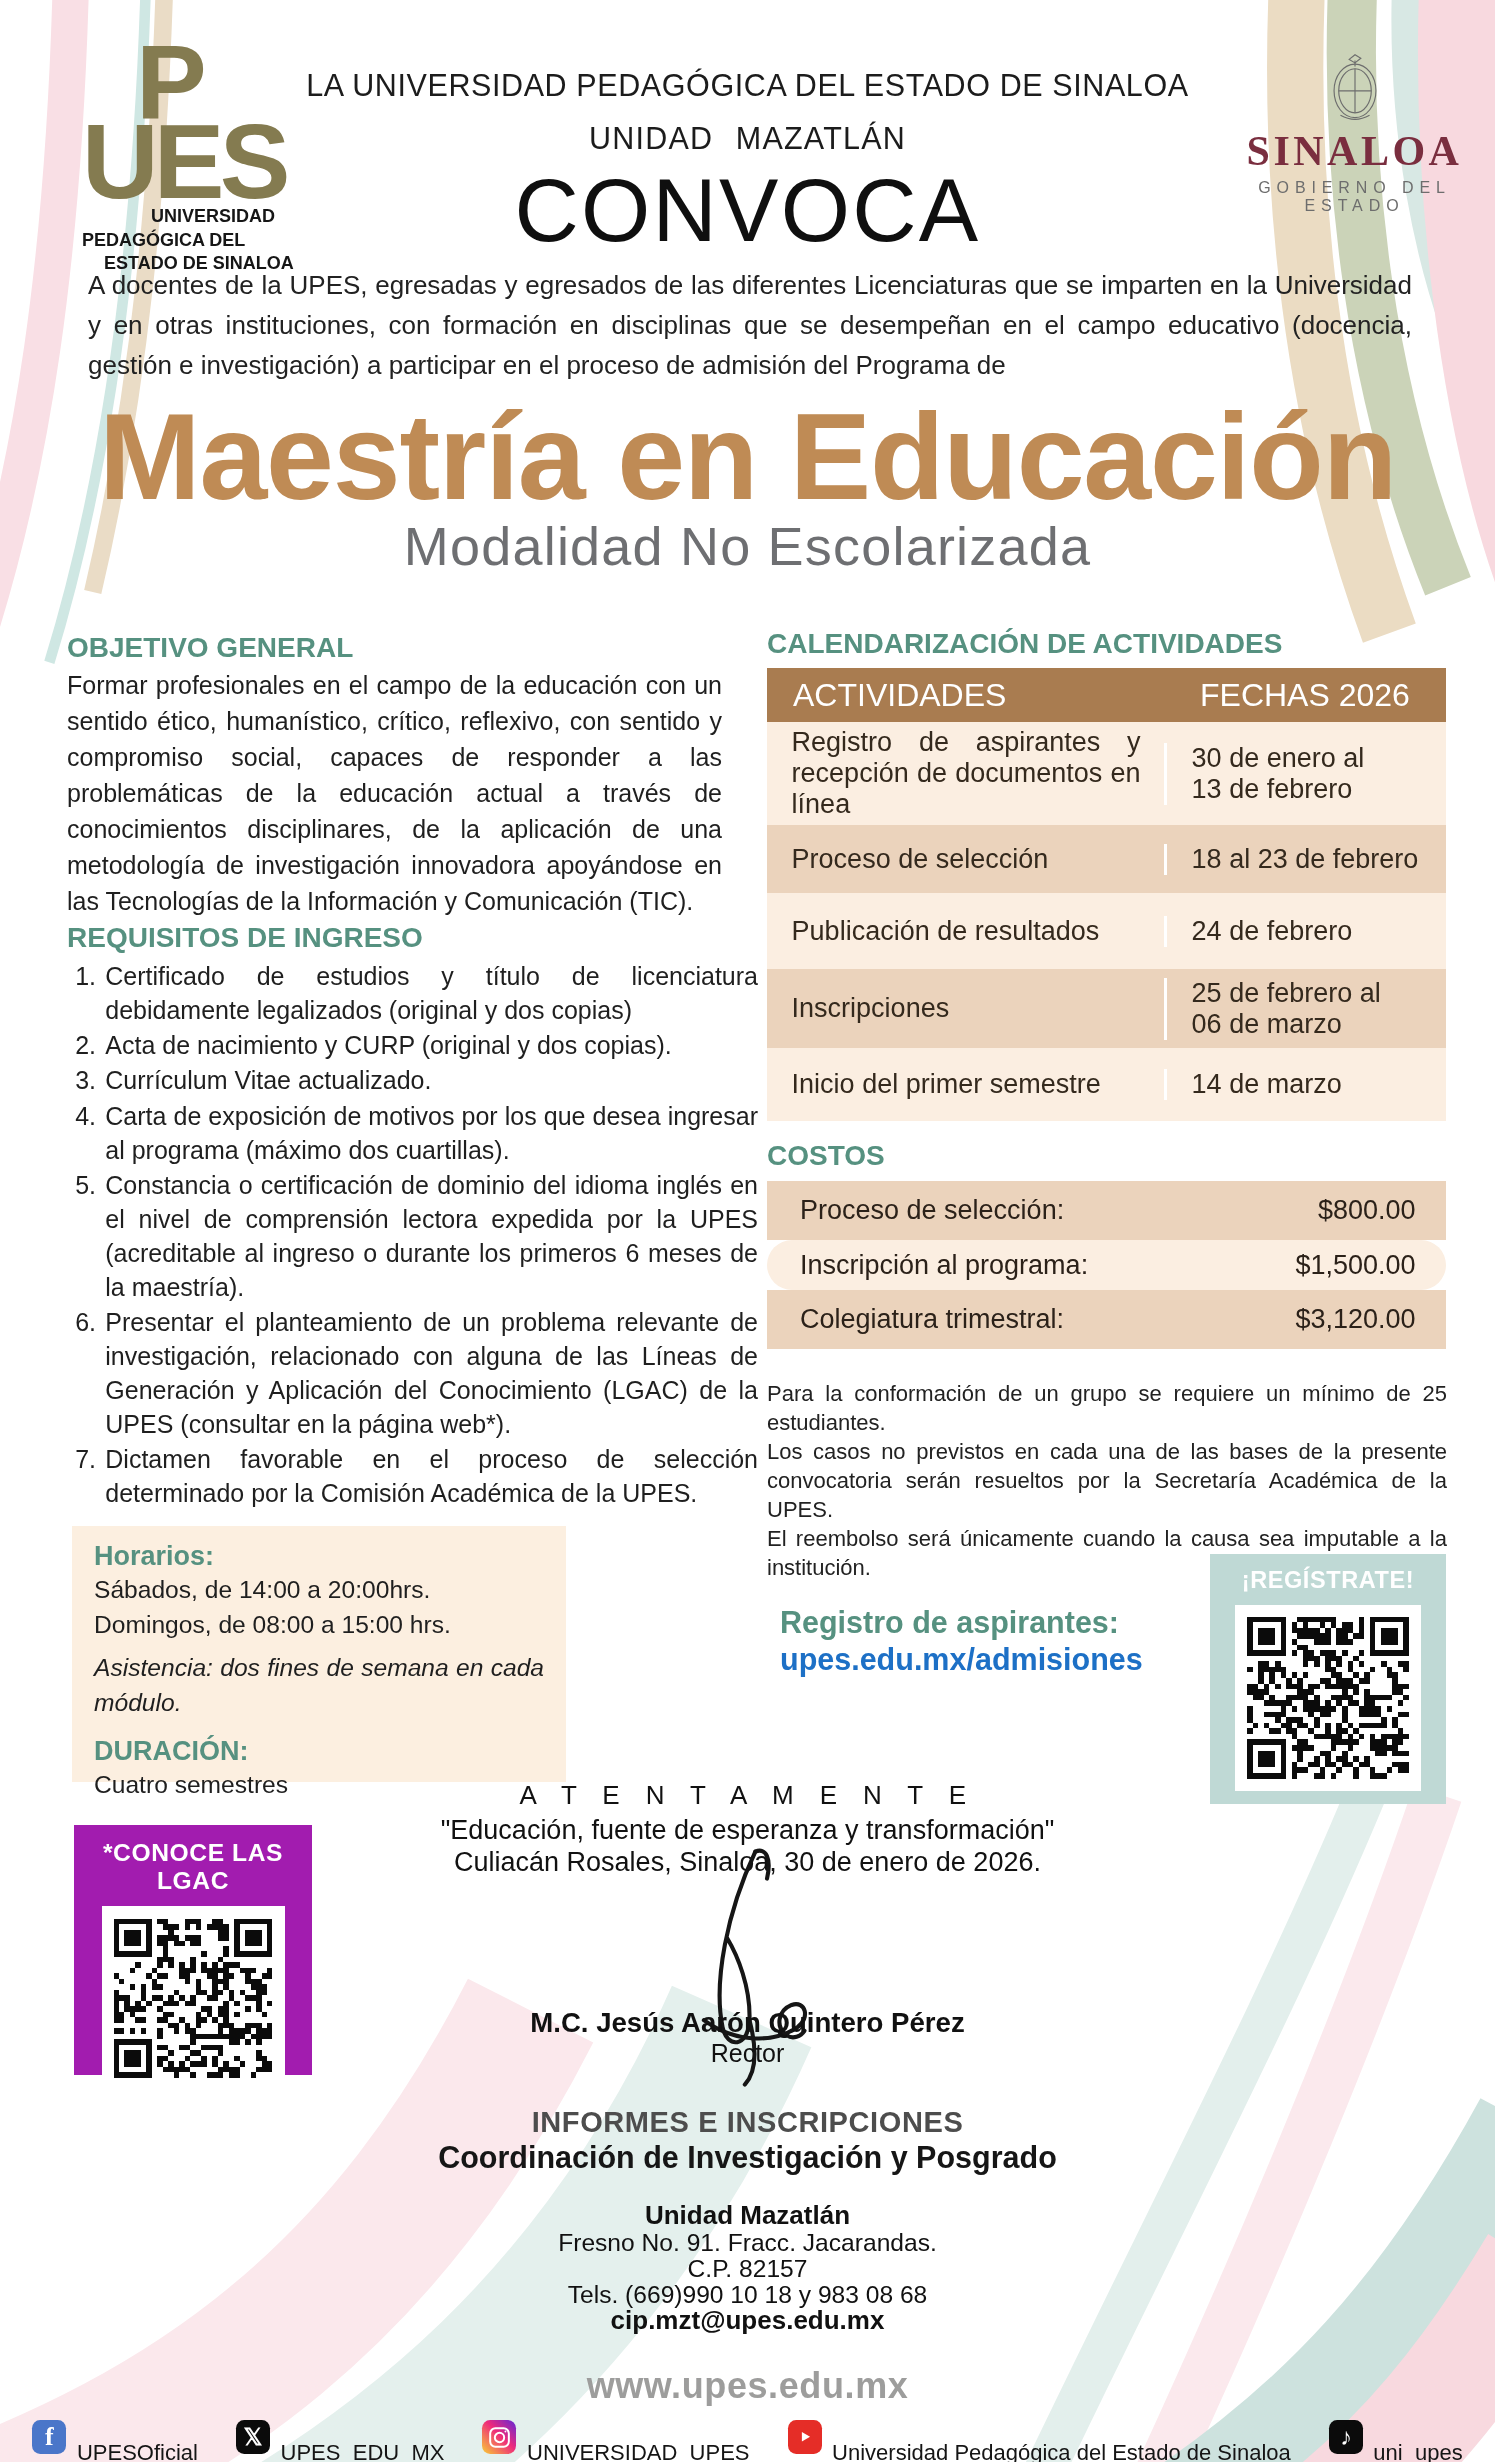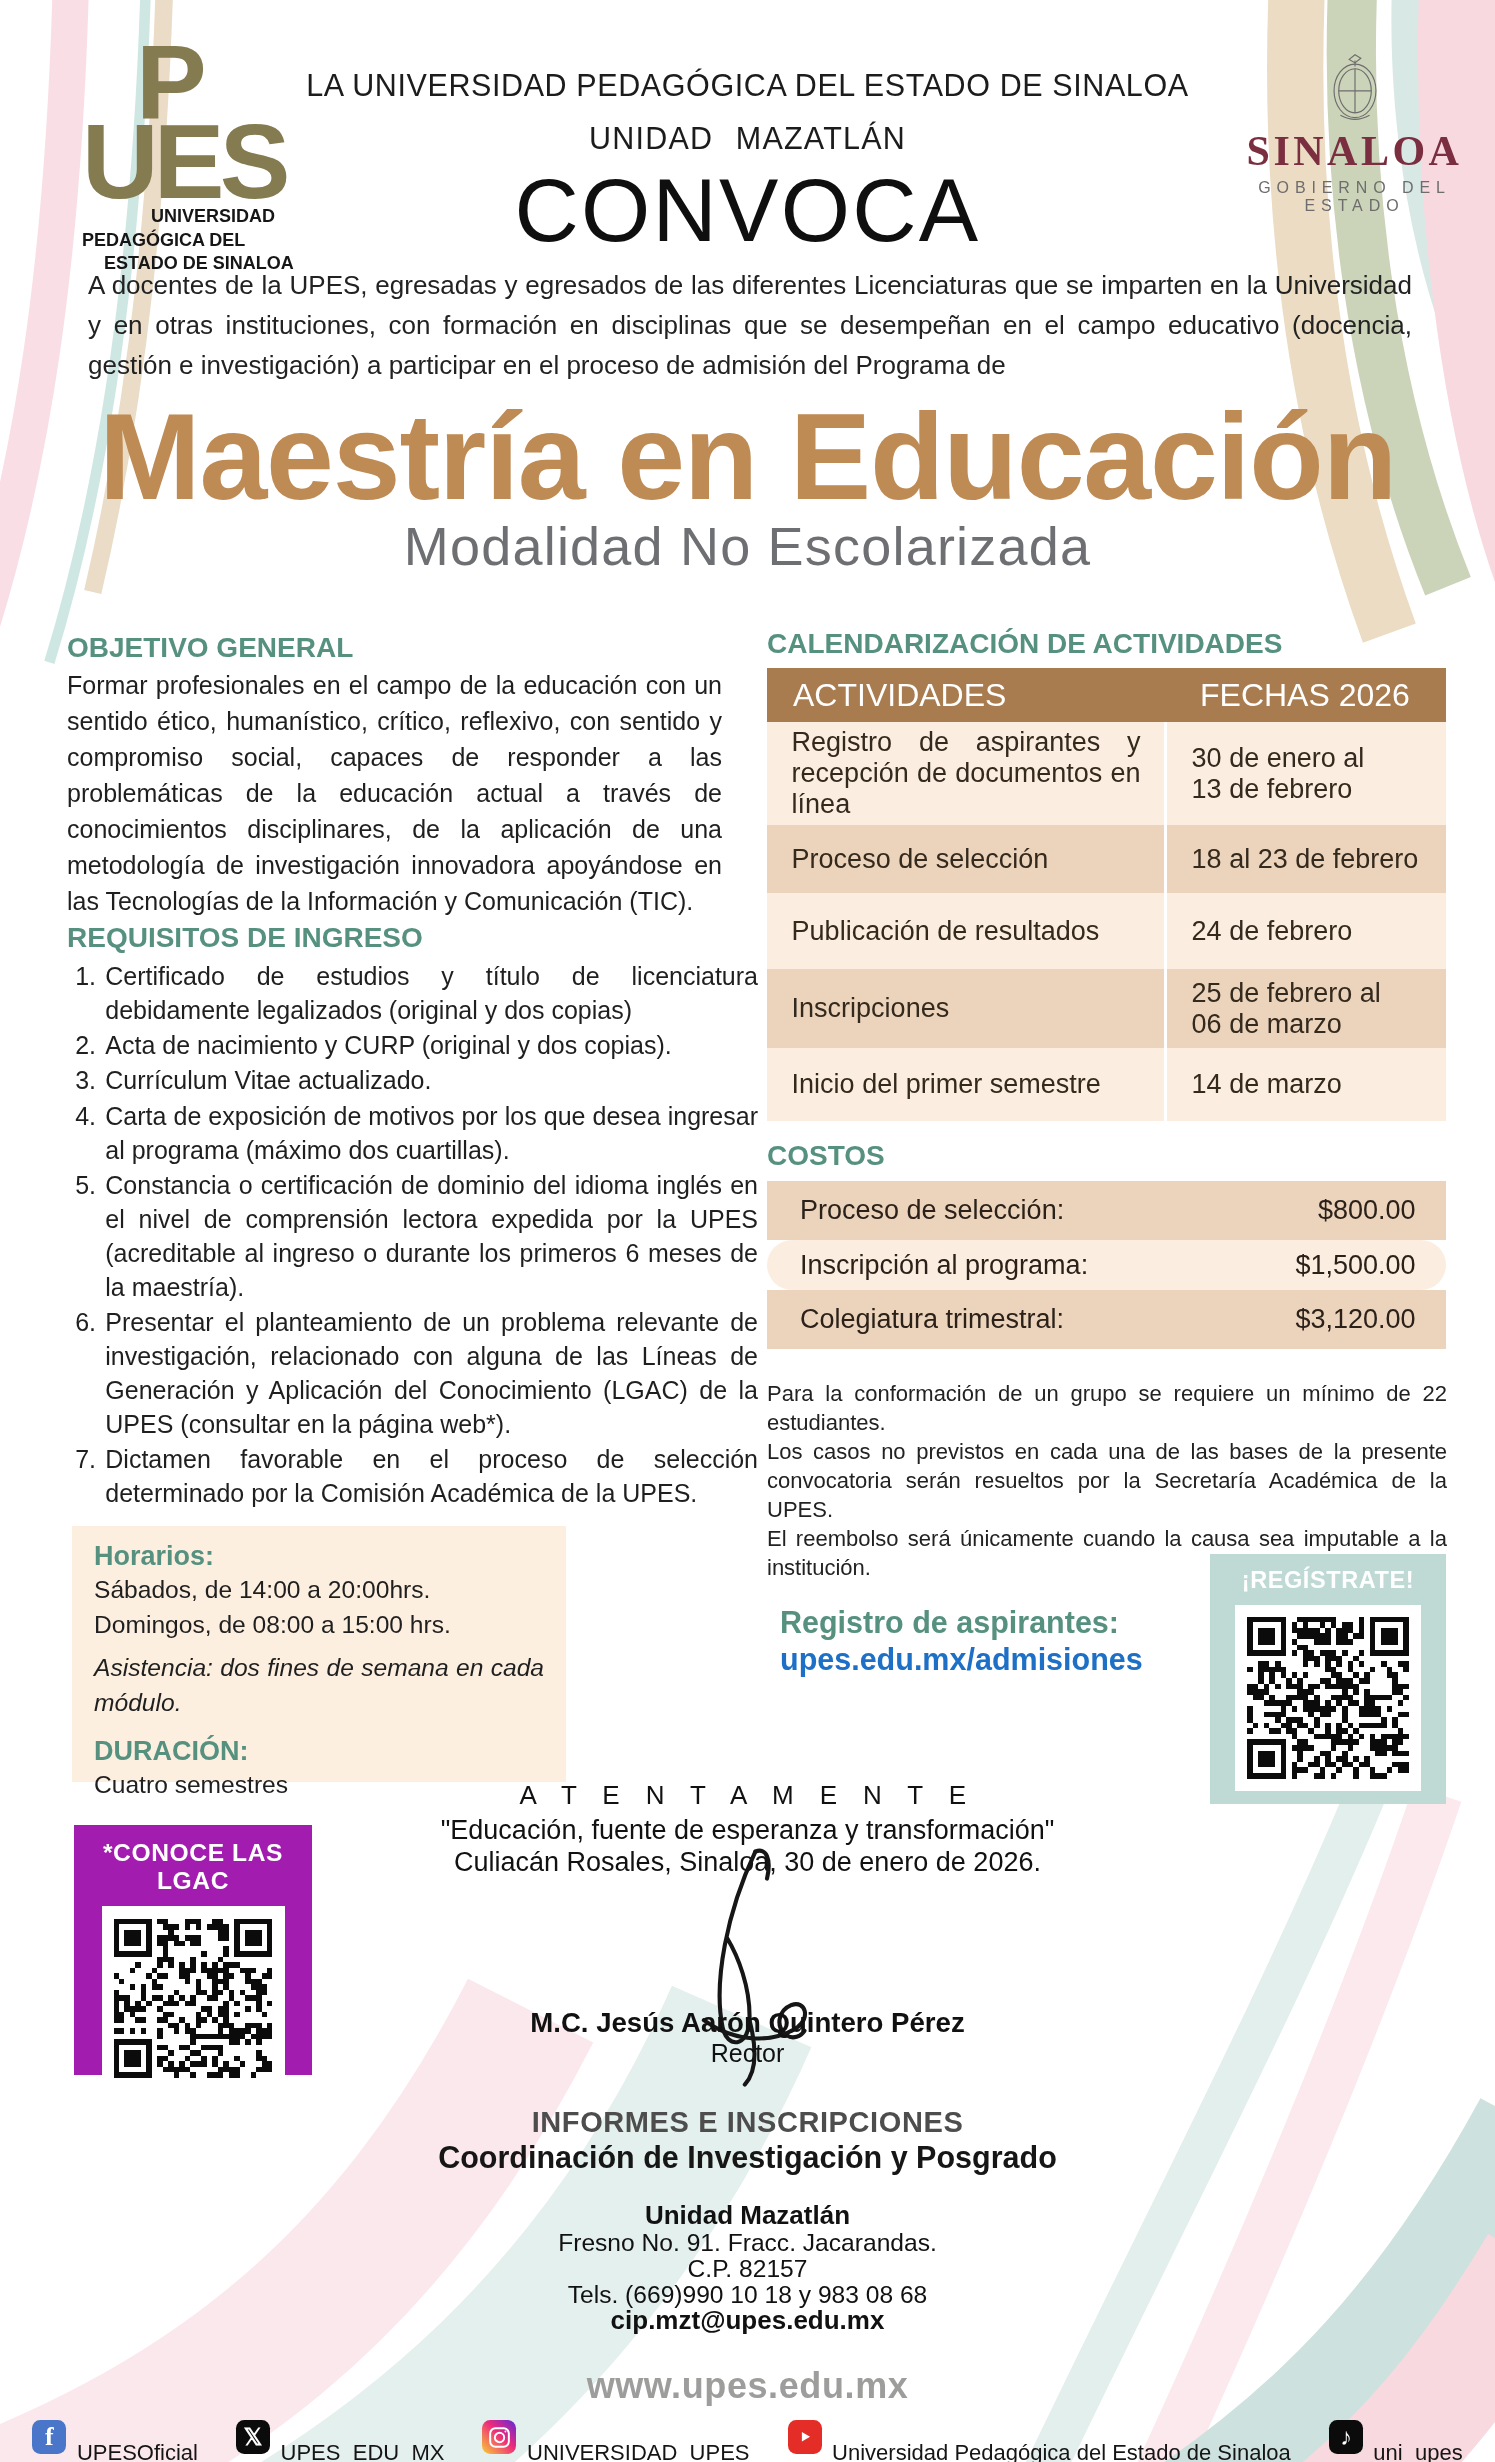--- a/index.html
+++ b/index.html
@@ -29,21 +29,21 @@
   .box-pink{left:74px;top:1825px;width:238px;height:250px;background:#a21caf;box-sizing:border-box;text-align:center;}
   .box-pink .lbl{margin-top:14px;font-size:24.6px;font-weight:bold;color:#ffffff;letter-spacing:0.6px;}
   .qr-panel{background:#ffffff;margin:10.6px auto 0 auto;display:flex;align-items:center;justify-content:center;}
   .qr-grid{display:grid;}
   .qr-grid .b{background:#0b0b0b;}
   .qr-grid .w{background:#ffffff;}
   
   .cal-head{left:767px;top:628px;font-size:28px;}
   .table{left:767px;width:679px;box-sizing:border-box;}
   .t-header{background:#a97c50;color:#fff;display:flex;align-items:center;height:54px;font-size:32px;}
-  .t-row{display:flex;font-size:27px;color:#34291d;}
+  .t-row{display:flex;font-size:27px;color:#34291d;align-items:center;}
   .t-row .c1{width:397px;box-sizing:border-box;padding:0 23.5px 0 24.6px;display:flex;align-items:center;text-align:justify;}
   .t-row .c2{flex:1;box-sizing:border-box;border-left:3.5px solid #ffffff;padding:0 11.7px 0 24.6px;display:flex;align-items:center;white-space:pre-line;}
   .bg-cream{background:#fbeee1;}
   .bg-tan{background:#ebd3bc;}
   .cost-row{display:flex;align-items:center;font-size:27px;color:#2b2119;}
   .cost-row .lab{padding-left:33px;}
   .cost-row .val{margin-left:auto;padding-right:30.5px;}
   .notes{left:767px;top:1379px;width:680px;font-size:22px;line-height:29px;text-align:justify;color:#222;}
   .reg-label{left:780px;top:1605px;font-size:30.5px;}
   .reg-link{left:780px;top:1642px;font-size:30.5px;color:#1d70c6;font-weight:bold;}
@@ -1049,21 +1049,21 @@
       <div class="lab">Inscripción al programa:</div>
       <div class="val">$1,500.00</div>
     </div>
     <div class="cost-row bg-tan" style="height:59px;">
       <div class="lab">Colegiatura trimestral:</div>
       <div class="val">$3,120.00</div>
     </div>
   </div>
 
   <div class="abs notes">
-    <div>Para la conformación de un grupo se requiere un mínimo de 22 estudiantes.</div>
+    <div>Para la conformación de un grupo se requiere un mínimo de 25 estudiantes.</div>
     <div>Los casos no previstos en cada una de las bases de la presente convocatoria serán resueltos por la Secretaría Académica de la UPES.</div>
     <div>El reembolso será únicamente cuando la causa sea imputable a la institución.</div>
   </div>
 
   <div class="abs reg-label h-green">Registro de aspirantes:</div>
   <div class="abs reg-link">upes.edu.mx/admisiones</div>
 
   <div class="abs box-teal">
     <div class="lbl">¡REGÍSTRATE!</div>
     <div class="qr-panel" style="width:186px;height:186px;">

